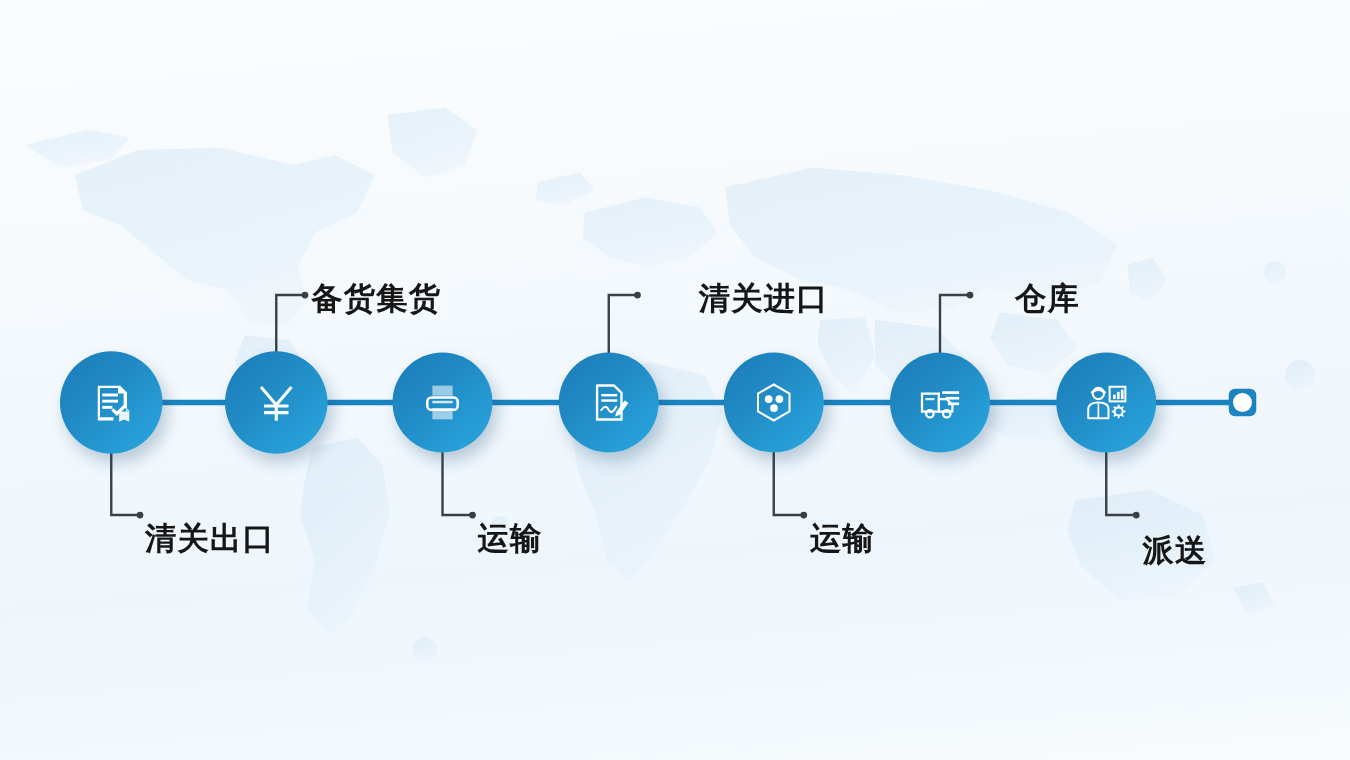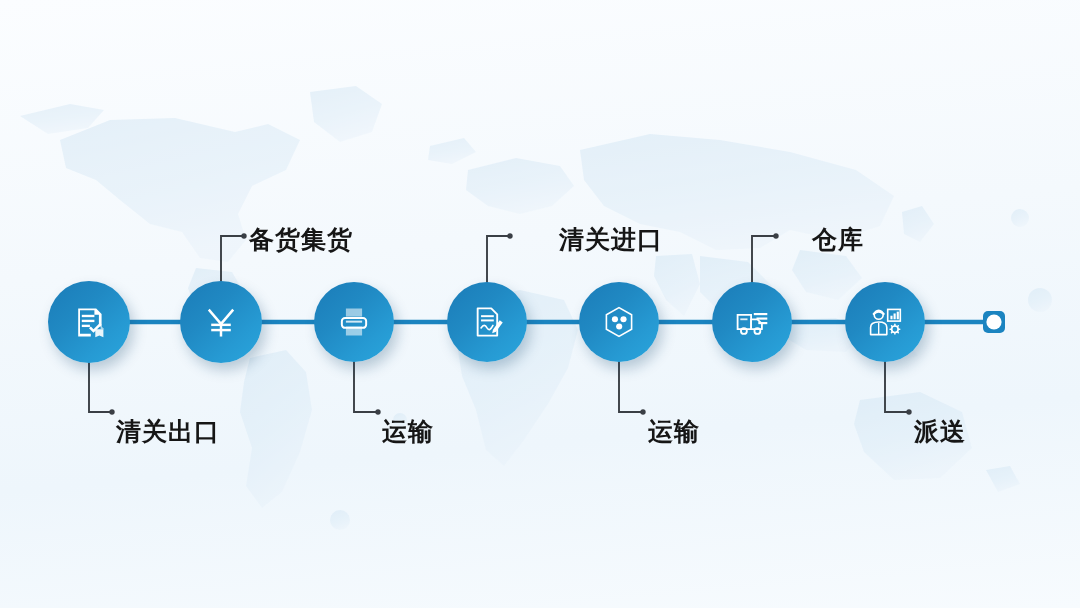--- a/index.html
+++ b/index.html
@@ -282,15 +282,15 @@
       </svg>
     </span>
   </div>
 
   <div class="label" style="left:116px; top:419px;">清关出口</div>
   <div class="label" style="left:249px; top:227px;">备货集货</div>
   <div class="label" style="left:382px; top:419px;">运输</div>
   <div class="label" style="left:528px; top:227px;margin-left:31px;">清关进口</div>
   <div class="label" style="left:648px; top:419px;">运输</div>
   <div class="label" style="left:781px; top:227px;margin-left:31px;">仓库</div>
-  <div class="label" style="left:914px; top:419px;">派送</div>
+  <div class="label" style="left:914px; top:429px;">派送</div>
 
 </div>
 
 </body></html>

